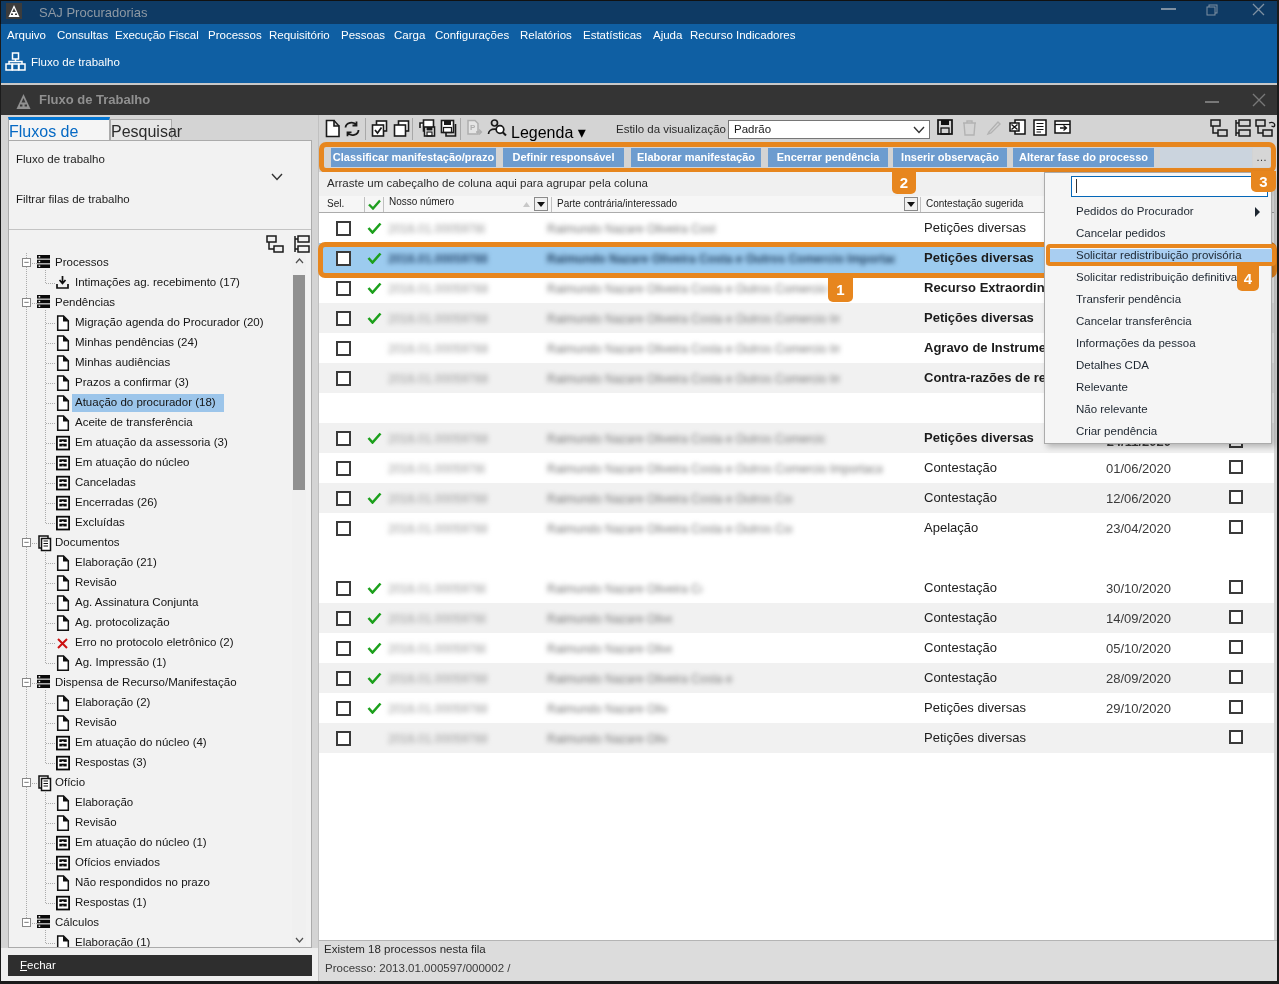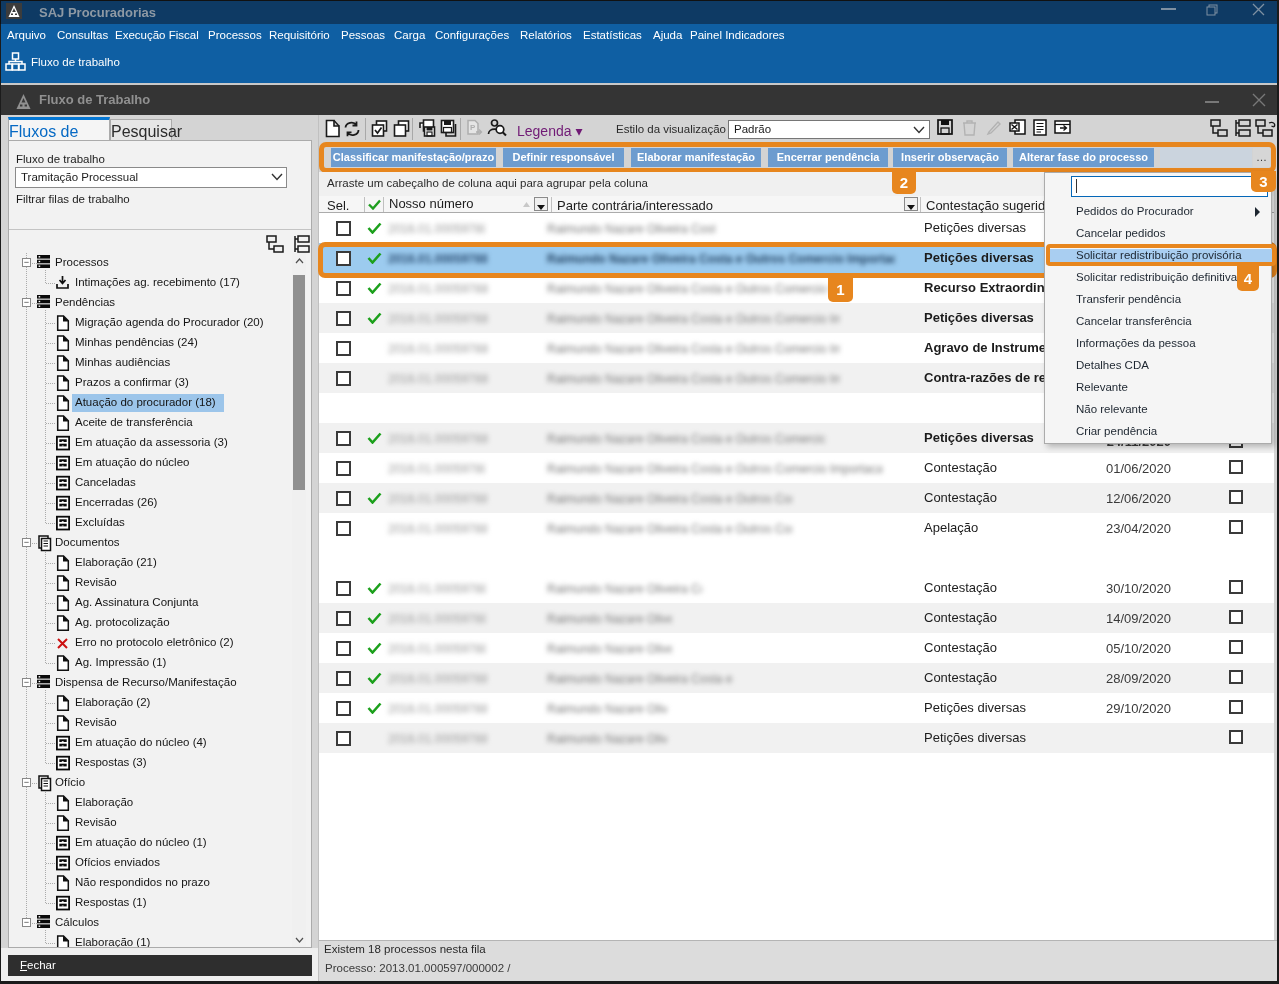--- a/index.html
+++ b/index.html
@@ -8,21 +8,21 @@
 
 #titlebar{left:0;top:0;width:1279px;height:24px;background:#0E3A64;border-top:1px solid #111;border-left:1px solid #111;border-right:1px solid #111}
 #menubar{left:1px;top:24px;width:1277px;height:22px;background:#0F5FA3}
 #apptool{left:1px;top:46px;width:1277px;height:37px;background:#0F5FA3}
 #sepline{left:1px;top:83px;width:1277px;height:2px;background:#C8C8C8}
 #innertitle{left:1px;top:85px;width:1277px;height:30px;background:#343434}
 #bottomborder{left:0;top:981px;width:1279px;height:3px;background:#1b1b1b}
 #rightborder{left:1277px;top:0;width:2px;height:984px;background:#1b1b1b}
 #leftborder{left:0;top:24px;width:1px;height:960px;background:#1b1b1b}
 .mi{position:absolute;top:0;height:22px;line-height:22px;color:#fff;font-size:11.5px}
-#wtitle{color:#8E99A4;font-size:13px;font-weight:bold;left:38px;top:4px}
+#wtitle{color:#8E99A4;font-size:13px;font-weight:normal;left:38px;top:4px}
 .wc{position:absolute;color:#7E90A2}
 
 #iwt{left:38px;top:7px;color:#909090;font-size:13px;font-weight:bold}
 
 #tabbar{left:5px;top:117px;width:313px;height:23px}
 .tab{position:absolute;font-size:16px;height:23px;line-height:23px;text-align:left}
 #tab1{left:3px;top:0;width:102px;background:#F5F5F5;border:1px solid #ABABAB;border-top:3px solid #0577D4;border-bottom:none;color:#0569C4}
 #tab2{left:105px;top:2px;width:62px;background:#E6E6E6;border:1px solid #ABABAB;border-bottom:none;color:#2b2b2b}
 #lpanel{left:8px;top:140px;width:304px;height:808px;background:#F2F2F2;border:1px solid #ABABAB}
 .lbl{position:absolute;font-size:11.5px;color:#1c1c1c}
@@ -39,21 +39,21 @@
 #sbar{left:292px;top:253px;width:14px;height:694px;background:#F0F0F0}
 #sthumb{left:1px;top:22px;width:12px;height:215px;background:#909090}
 
 #mtool{left:319px;top:115px;width:958px;height:29px;background:#D4D4D4}
 .tsep{position:absolute;top:3px;width:1px;height:22px;background:#A8A8A8}
 
 #bigbox{left:319px;top:142px;width:957px;height:31px;border:5px solid #E7861E;border-radius:7px;background:#D3D3D3;background-clip:content-box}
 .btn{position:absolute;top:1px;height:19px;background:#6D9CCF;color:#fff;font-weight:bold;font-size:11px;text-align:center;line-height:19px;white-space:nowrap;overflow:hidden}
 
 #gband{left:319px;top:172px;width:955px;height:35px;background:#F0F0F0;border-bottom:1px solid #a21caf}
-#thead{left:319px;top:196px;width:955px;height:17px;background:#F6F6F6;border-bottom:1px solid #ABABAB;font-size:13px;color:#1c1c1c}
+#thead{left:319px;top:196px;width:955px;height:17px;background:#F6F6F6;border-bottom:1px solid #ABABAB;font-size:10px;color:#1c1c1c}
 .hsep{position:absolute;top:1px;width:1px;height:15px;background:#C0C0C0}
 #rows{left:319px;top:213px;width:955px;height:727px;background:#fff}
 .row{position:absolute;left:0;width:955px;height:30px}
 .row.alt{background:#F1F1F1}
 .cb{position:absolute;width:15px;height:15px;border:2px solid #3a3a3a;background:#fff}
 .chk{position:absolute;left:48px;top:9px}
 .blur1{position:absolute;top:9px;font-size:12px;color:#a8a8a8;filter:blur(2.6px);white-space:nowrap}
 .blur2{position:absolute;left:228px;top:9px;font-size:12px;color:#959595;filter:blur(2.8px);white-space:nowrap}
 .man{position:absolute;left:605px;top:7px;font-size:13px;color:#1c1c1c;white-space:nowrap}
 .dt{position:absolute;left:745px;top:8px;width:107px;text-align:right;font-size:13px;color:#3a3a3a}
@@ -96,21 +96,21 @@
   <span class="mi" style="left:56px">Consultas</span>
   <span class="mi" style="left:114px">Execução Fiscal</span>
   <span class="mi" style="left:207px">Processos</span>
   <span class="mi" style="left:268px">Requisitório</span>
   <span class="mi" style="left:340px">Pessoas</span>
   <span class="mi" style="left:393px">Carga</span>
   <span class="mi" style="left:434px">Configurações</span>
   <span class="mi" style="left:519px">Relatórios</span>
   <span class="mi" style="left:582px">Estatísticas</span>
   <span class="mi" style="left:652px">Ajuda</span>
-  <span class="mi" style="left:689px">Painel Indicadores</span>
+  <span class="mi" style="left:689px">Recurso Indicadores</span>
 </div>
 <div class="abs" id="apptool"></div>
 <div>
   <svg class="abs" style="left:5px;top:52px;position:absolute" width="21" height="19">
       <g fill="none" stroke="#fff" stroke-width="1.5">
         <rect x="7.5" y="1" width="6" height="6"></rect>
         <rect x="1" y="12" width="6" height="6"></rect>
         <rect x="7.5" y="12" width="6" height="6"></rect>
         <rect x="14" y="12" width="6" height="6"></rect>
         <path d="M10.5 7 V9.5 M4 12 V9.5 H17 V12"></path>
@@ -132,21 +132,20 @@
       <path d="M1 1 L13 13 M13 1 L1 13" stroke="#787878" stroke-width="1.4"></path>
     </svg>
 </div>
 
 <div class="abs" id="tabbar">
     <div class="tab" id="tab1">Fluxos de trabalho</div>
     <div class="tab" id="tab2">Pesquisar</div>
   </div>
 <div class="abs" id="lpanel">
   <div class="lbl" style="left:7px;top:12px">Fluxo de trabalho</div>
-  <div class="inputbox" style="left:6px;top:26px;width:272px;height:21px;line-height:19px;padding-left:5px">Tramitação Processual</div>
   <svg class="abs" style="left:262px;top:32px" width="12" height="8">
       <path d="M1 1 L6 6.5 L11 1" fill="none" stroke="#333" stroke-width="1.4"></path>
     </svg>
   <div class="lbl" style="left:7px;top:52px">Filtrar filas de trabalho</div>
   <div class="abs" id="fsep"></div>
   <svg class="abs" style="left:257px;top:94px" width="20" height="18">
       <g fill="none" stroke="#1a1a1a" stroke-width="1.5">
         <rect x="1" y="1" width="9" height="6"></rect>
         <rect x="8" y="11" width="9" height="6"></rect>
         <path d="M3 7 V14 H8"></path>
@@ -501,21 +500,21 @@
       <path d="M2 1.5 H9 L12 4.5 V15 H2 Z" fill="#fff" stroke="#777" stroke-width="1.5"></path>
       <text x="4" y="11" font-size="8" fill="#777" font-weight="bold">P</text>
       <path d="M10 13 L15 13 M13 10.5 L15.5 13 L13 15.5" fill="none" stroke="#777" stroke-width="1.4"></path>
     </svg>
   <svg class="abs" style="left:168px;top:3px" width="21" height="20">
       <circle cx="7.5" cy="5" r="3" fill="none" stroke="#1a1a1a" stroke-width="1.7"></circle>
       <path d="M1.5 16 C1.5 9.5 13.5 9.5 13.5 16" fill="none" stroke="#1a1a1a" stroke-width="1.7"></path>
       <circle cx="13" cy="11.5" r="3.8" fill="#fff" stroke="#1a1a1a" stroke-width="1.7"></circle>
       <path d="M15.7 14.2 L19 17.5" stroke="#1a1a1a" stroke-width="2"></path>
     </svg>
-  <div class="abs" style="left:198px;top:8px;font-size:14px;color:#701a75">Legenda ▾</div>
+  <div class="abs" style="left:192px;top:8px;font-size:16px;color:#000000">Legenda ▾</div>
   <div class="abs" style="left:297px;top:8px;font-size:11.5px;color:#2a2a2a">Estilo da visualização</div>
   <div class="inputbox" style="left:409px;top:5px;width:202px;height:19px;line-height:17px;padding-left:5px;border-color:#767676">Padrão</div>
   <svg class="abs" style="left:594px;top:11px" width="12" height="8">
       <path d="M1 1 L6 6.5 L11 1" fill="none" stroke="#333" stroke-width="1.4"></path>
     </svg>
   <svg class="abs" style="left:618px;top:4px" width="17" height="17">
       <rect x="1" y="1" width="14" height="14" fill="none" stroke="#111" stroke-width="1.7"></rect>
       <rect x="4" y="1" width="8" height="5" fill="#111"></rect>
       <rect x="4" y="9" width="8" height="6" fill="none" stroke="#111" stroke-width="1.3"></rect>
     </svg>

